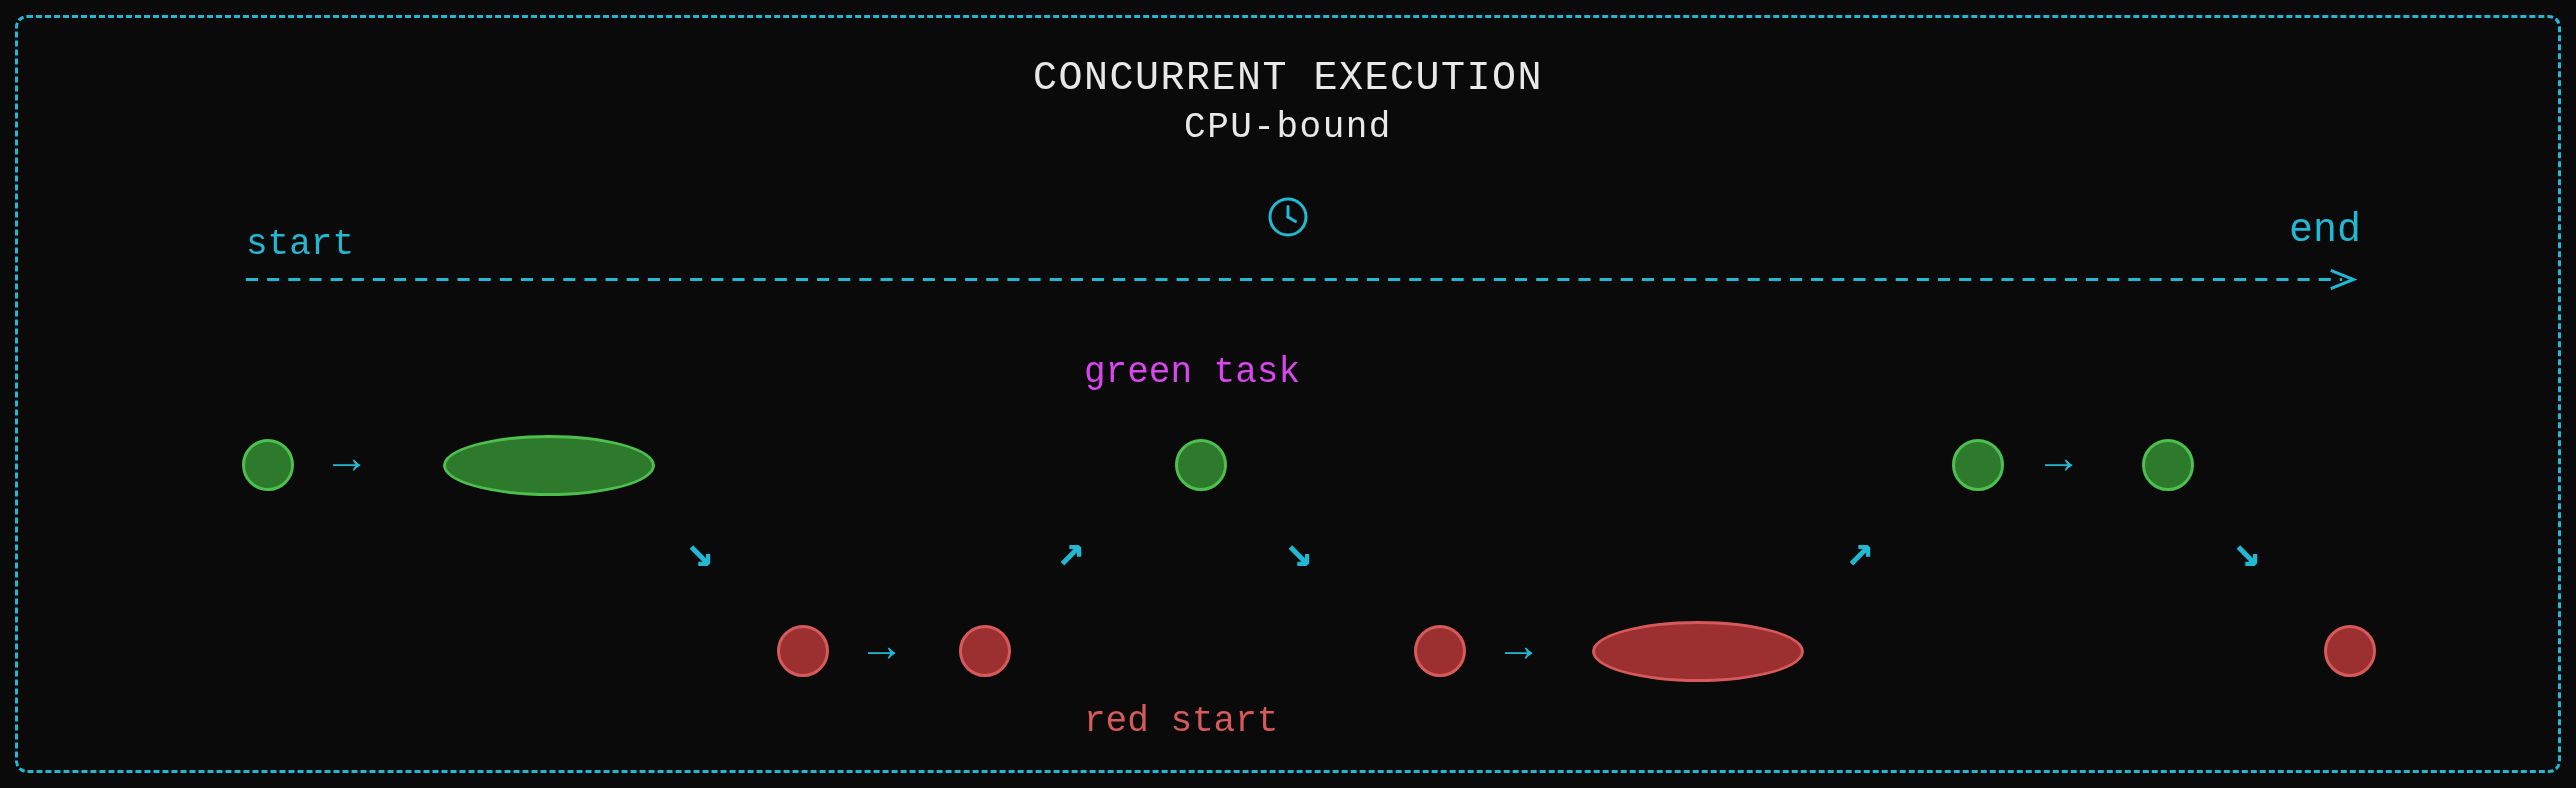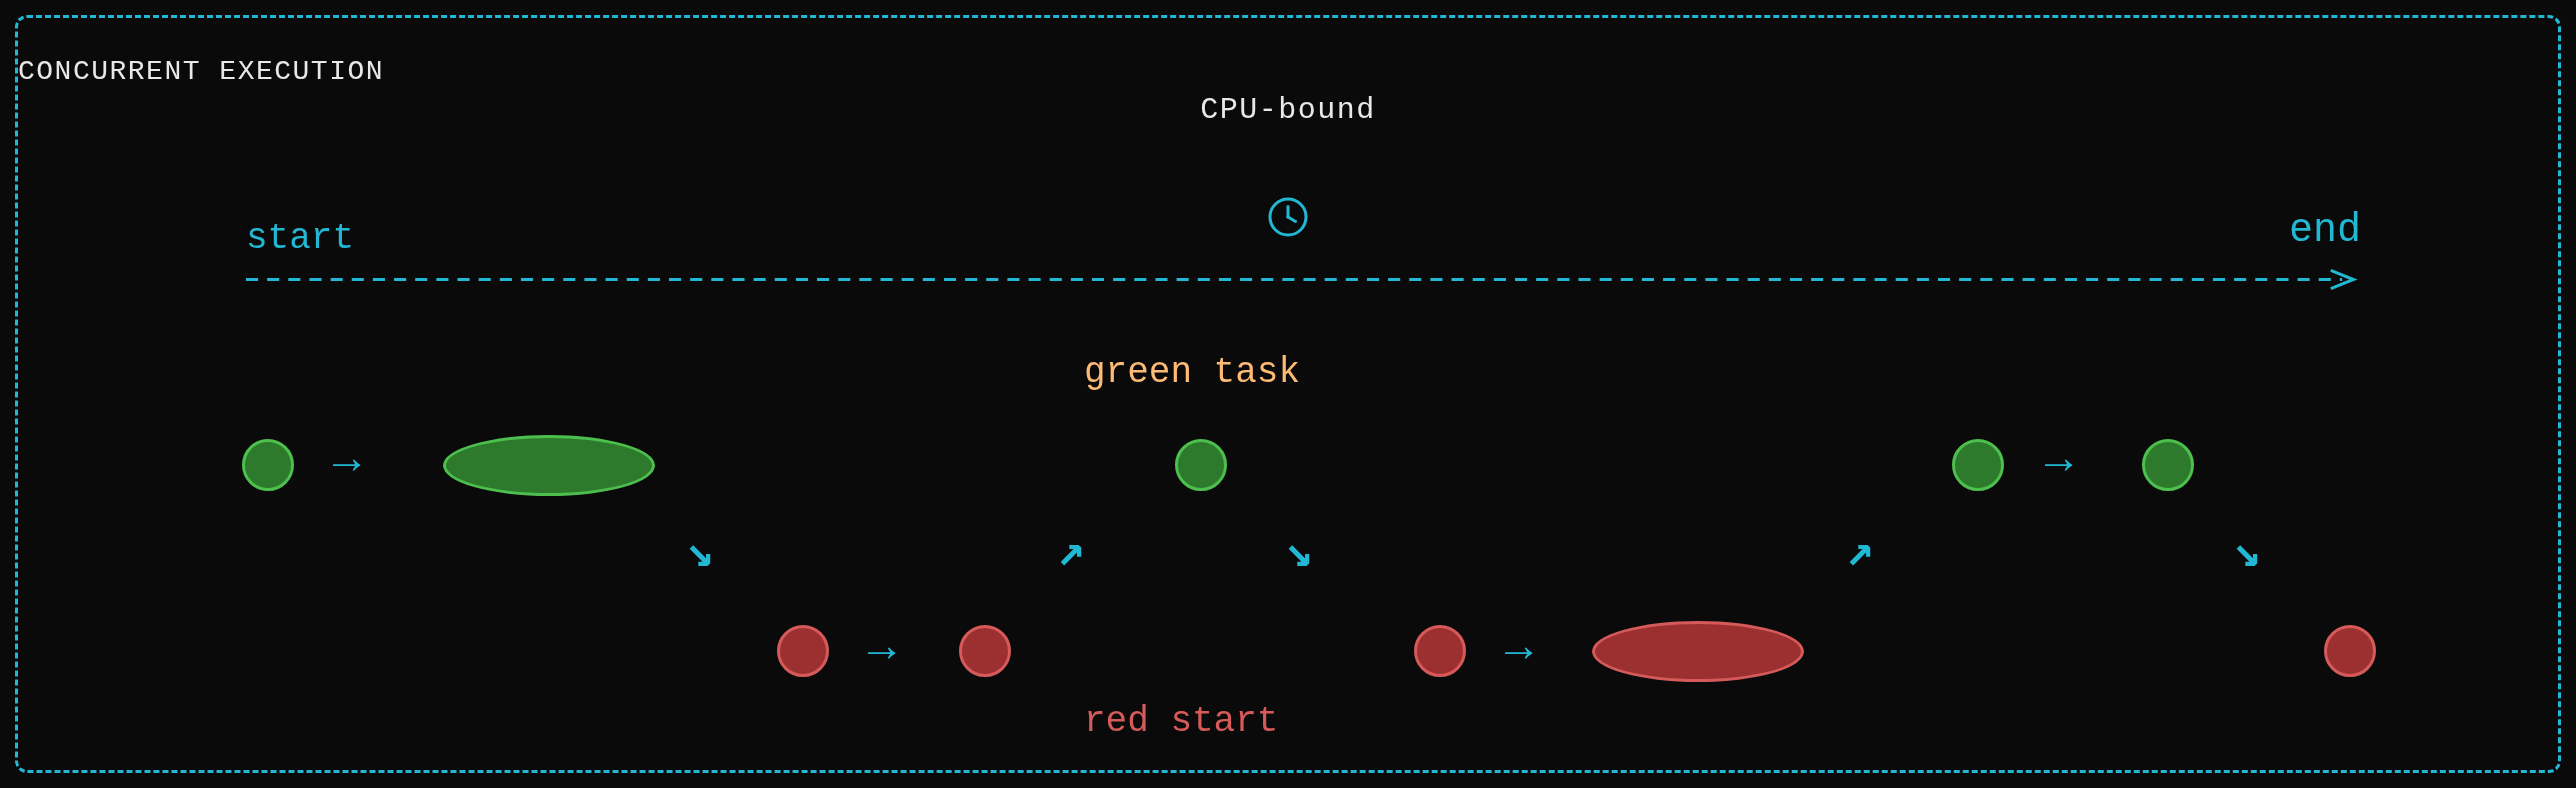--- a/index.html
+++ b/index.html
@@ -22,39 +22,40 @@
       left: 15px;
       top: 15px;
       right: 15px;
       bottom: 15px;
       border: 3px dashed #22b8d4;
       border-radius: 12px;
     }
 
     .title {
       color: #e8e8e8;
-      font-size: 28px;
+      font-size: 40px;
+      text-align: center;
       margin-top: 38px;
       letter-spacing: 1.5px;
     }
 
     .subtitle {
       color: #e8e8e8;
-      font-size: 30px;
+      font-size: 36px;
       text-align: center;
       margin-top: 6px;
       letter-spacing: 1.5px;
     }
 
     .label-start {
       color: #22b8d4;
       font-size: 36px;
       position: absolute;
       left: 228px;
-      top: 200px;
+      top: 206px;
     }
 
     .label-end {
       color: #22b8d4;
       font-size: 40px;
       position: absolute;
       right: 197px;
       top: 190px;
     }
 
@@ -66,21 +67,21 @@
     }
 
     .timeline {
       position: absolute;
       left: 228px;
       right: 197px;
       top: 250px;
     }
 
     .label-green-task {
-      color: #fdba74;
+      color: #d946ef;
       font-size: 36px;
       position: absolute;
       left: 1066px;
       top: 334px;
     }
 
     .label-red-task {
       color: #d65a5a;
       font-size: 36px;
       position: absolute;

